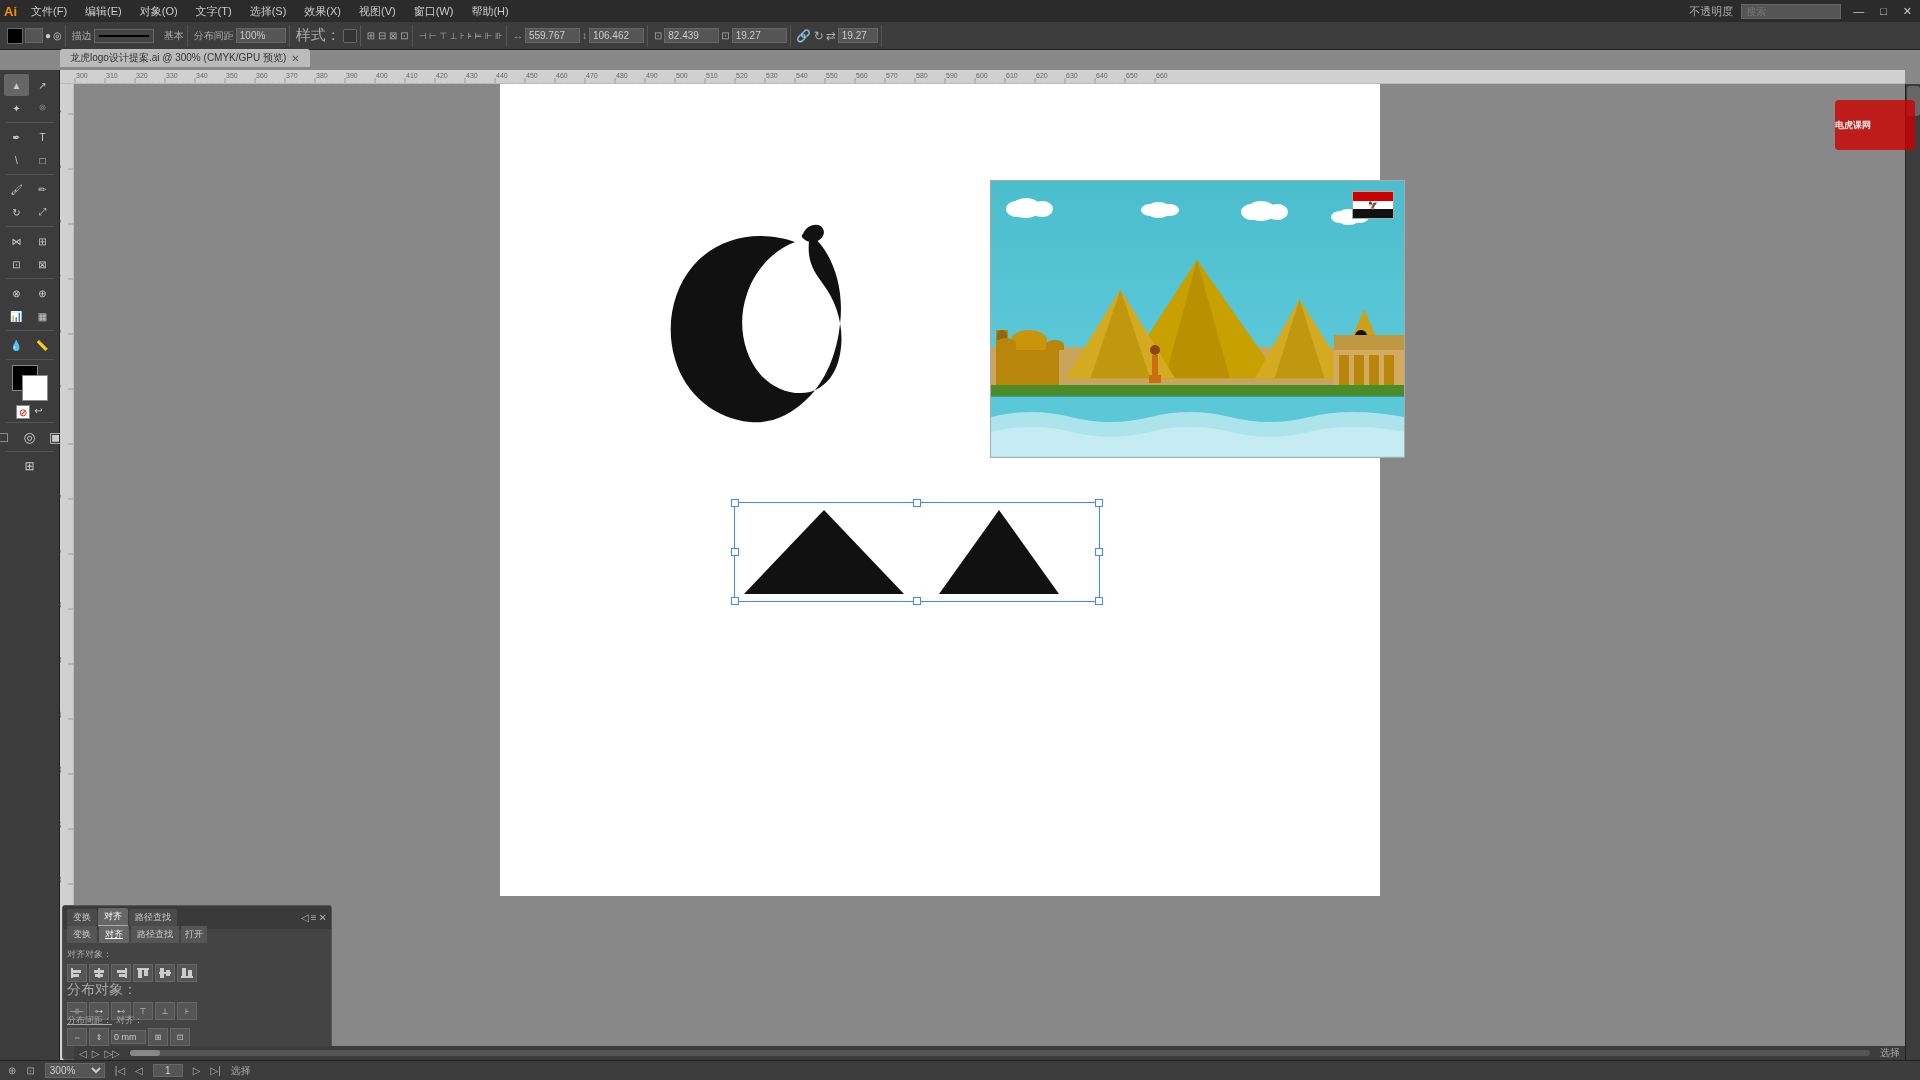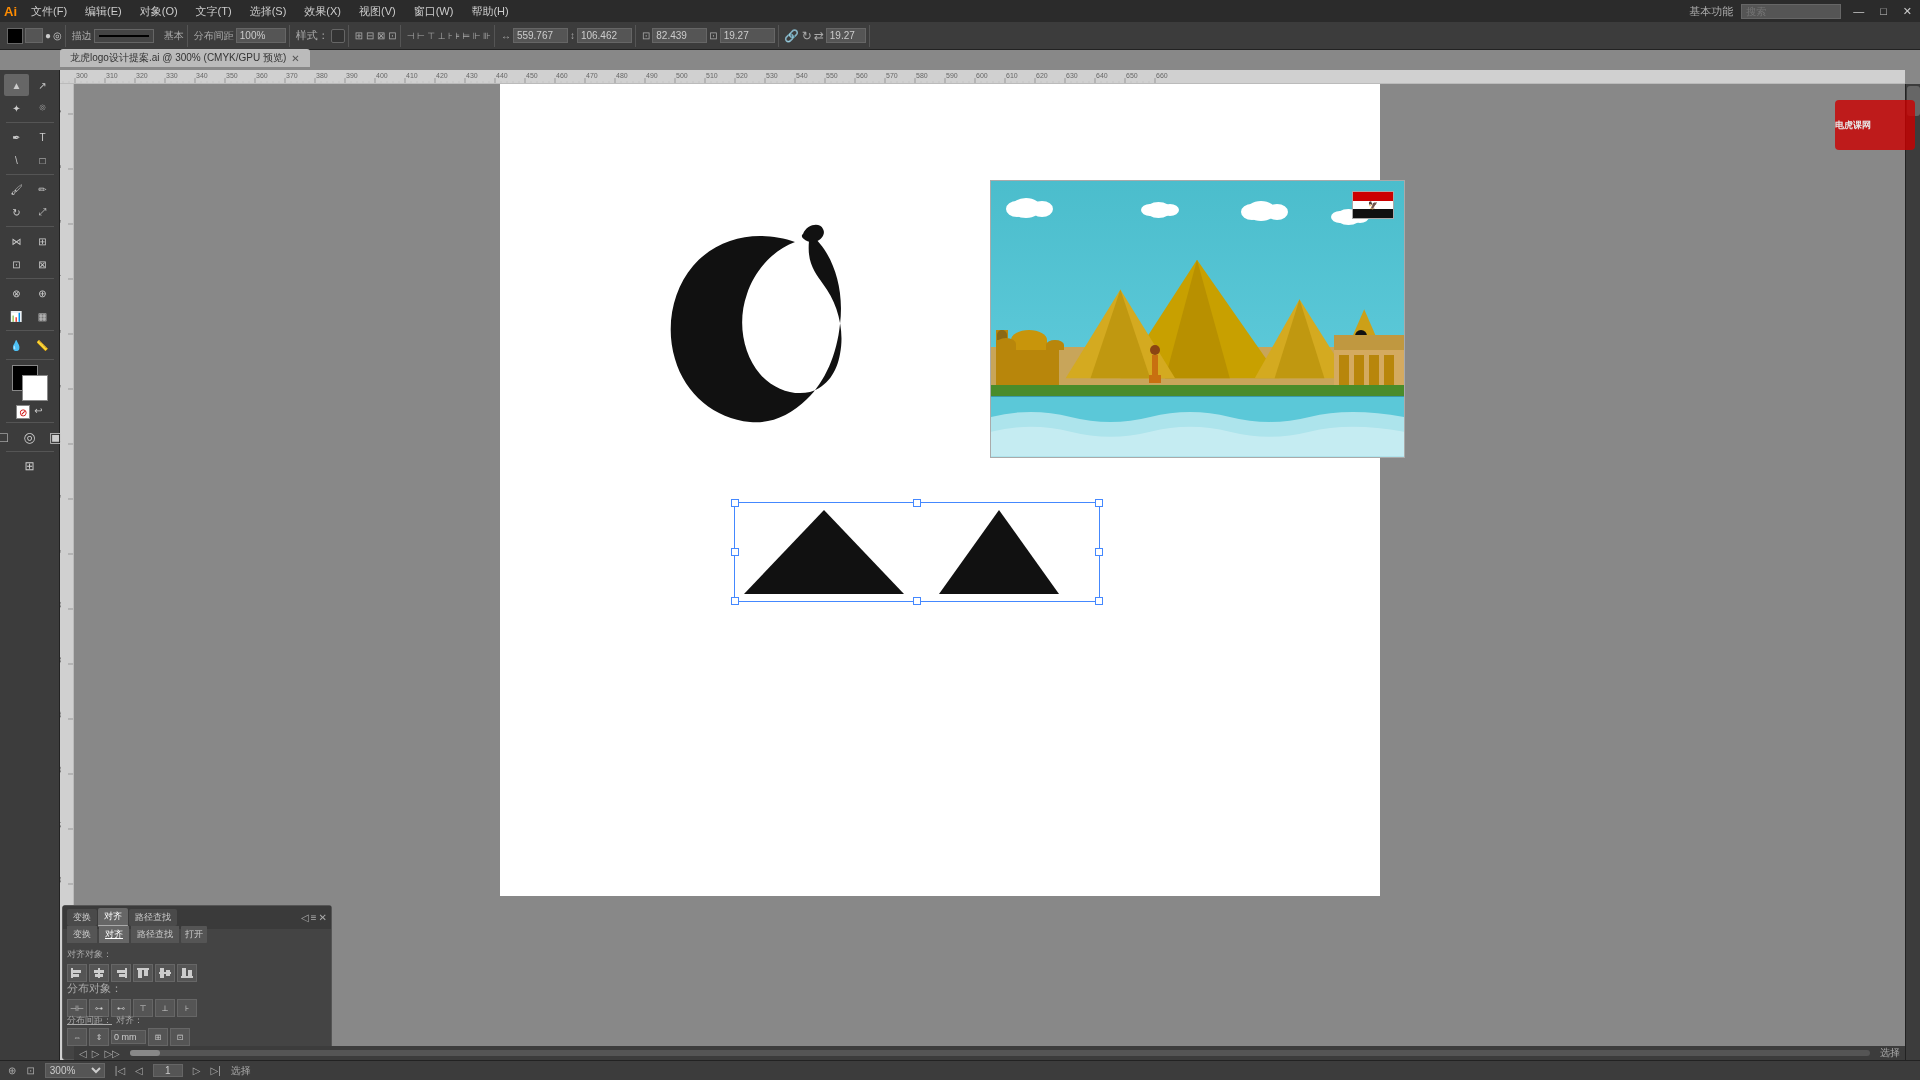--- a/index.html
+++ b/index.html
@@ -133,21 +133,21 @@
   <span class="menu-item">文件(F)</span>
   <span class="menu-item">编辑(E)</span>
   <span class="menu-item">对象(O)</span>
   <span class="menu-item">文字(T)</span>
   <span class="menu-item">选择(S)</span>
   <span class="menu-item">效果(X)</span>
   <span class="menu-item">视图(V)</span>
   <span class="menu-item">窗口(W)</span>
   <span class="menu-item">帮助(H)</span>
   <div class="menu-right">
-    <span style="color:#aaa; font-size:11px; cursor:pointer;">基本功能</span>
+    <span style="color:#aaa; font-size:11px; cursor:pointer;">不透明度</span>
     <input type="text" style="background: rgb(85, 85, 85); border: 1px solid rgb(102, 102, 102); color: rgb(204, 204, 204); font-size: 10px; width: 100px; padding: 1px 4px;" placeholder="搜索">
     <span style="cursor:pointer; color:#ccc; padding:0 4px;">—</span>
     <span style="cursor:pointer; color:#ccc; padding:0 4px;">□</span>
     <span style="cursor:pointer; color:#ccc; padding:0 4px;">✕</span>
   </div>
 </div>
 
 <div id="toolbar">
 
   <div class="toolbar-group">
@@ -166,21 +166,21 @@
     </div>
     <span style="color:#aaa; font-size:10px;margin-left:8px;">基本</span>
   </div>
 
   <div class="toolbar-group">
     <span style="color:#aaa; font-size:10px;">分布间距</span>
     <input class="toolbar-input" value="100%" style="">
   </div>
 
   <div class="toolbar-group">
-    <span style="color:#aaa; font-size:11px;">样式：</span>
+    <span style="color:#aaa; font-size:15px;">样式：</span>
     <div class="toolbar-btn" style="width:14px; height:14px; background:#333; border:1px solid #666;"></div>
   </div>
 
   <div class="toolbar-group">
     <span style="color:#aaa; font-size:10px;">⊞ ⊟ ⊠ ⊡</span>
   </div>
   <div class="toolbar-group">
     <span style="color:#aaa; font-size:9px;">⊣ ⊢ ⊤ ⊥ ⊦ ⊧ ⊨ ⊩ ⊪</span>
   </div>
 
@@ -775,21 +775,21 @@
         <svg width="14" height="12" viewBox="0 0 14 12">
             <rect x="1" y="9" width="12" height="2" fill="#ccc"></rect>
             <rect x="2" y="1" width="4" height="8" fill="#ccc"></rect>
             <rect x="8" y="3" width="4" height="6" fill="#ccc"></rect>
           </svg>
       </div>
     </div>
   </div>
 
   <div style="position:absolute; top:75px; left:4px; width:calc(100%-8px);">
-    <div style="color:#aaa; font-size:11px; margin-bottom:3px;">分布对象：</div>
+    <div style="color:#aaa; font-size:14px; margin-bottom:3px;">分布对象：</div>
     <div style="display:flex; gap:2px;">
       <div style="width:20px; height:18px; background:#555; border:1px solid #666; cursor:pointer; display:flex; align-items:center; justify-content:center; font-size:8px; color:#ccc;">⊣⊢</div>
       <div style="width:20px; height:18px; background:#555; border:1px solid #666; cursor:pointer; display:flex; align-items:center; justify-content:center; font-size:8px; color:#ccc;">⊶</div>
       <div style="width:20px; height:18px; background:#555; border:1px solid #666; cursor:pointer; display:flex; align-items:center; justify-content:center; font-size:8px; color:#ccc;">⊷</div>
       <div style="width:20px; height:18px; background:#555; border:1px solid #666; cursor:pointer; display:flex; align-items:center; justify-content:center; font-size:8px; color:#ccc;">⊤</div>
       <div style="width:20px; height:18px; background:#555; border:1px solid #666; cursor:pointer; display:flex; align-items:center; justify-content:center; font-size:8px; color:#ccc;">⊥</div>
       <div style="width:20px; height:18px; background:#555; border:1px solid #666; cursor:pointer; display:flex; align-items:center; justify-content:center; font-size:8px; color:#ccc;">⊦</div>
     </div>
   </div>
 

